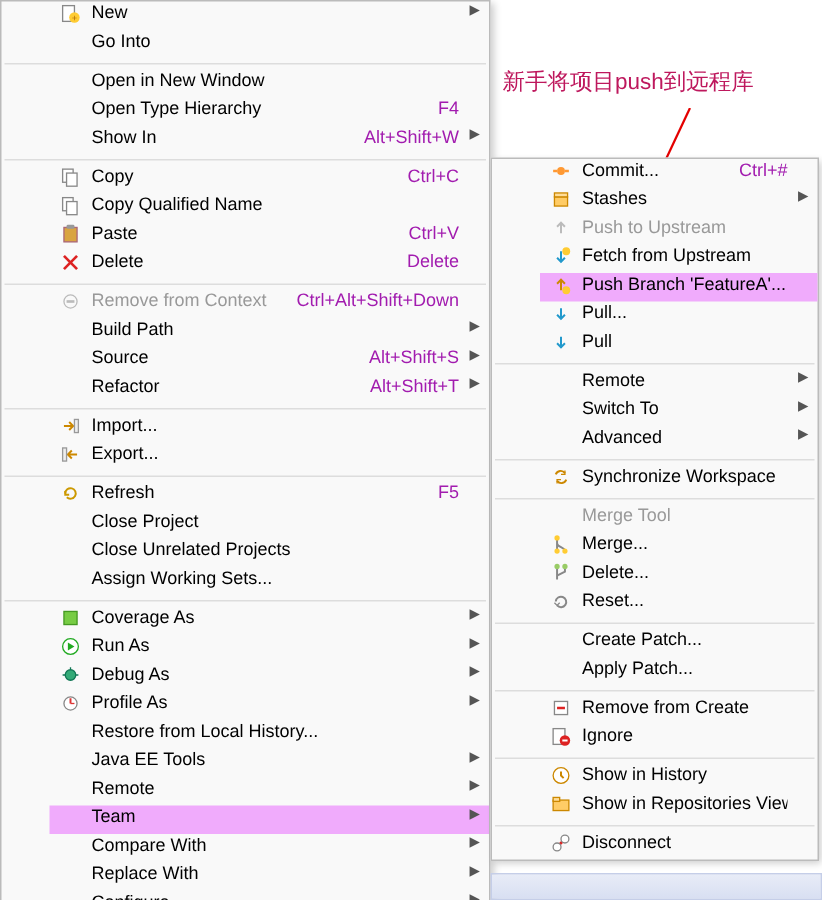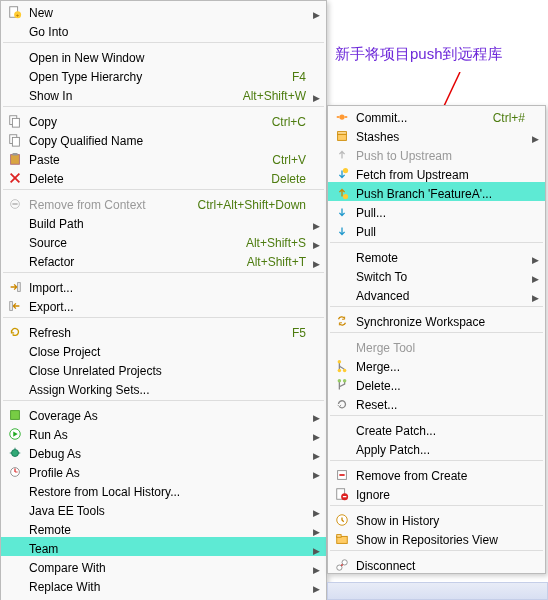--- a/index.html
+++ b/index.html
@@ -15,38 +15,39 @@
 .menu {
   position: absolute;
   background: #f9f9f9;
   border: 1px solid #bbb;
   box-shadow: 2px 2px 5px rgba(0,0,0,0.2);
 }
 .left-menu { left: 0; top: 0; width: 327px; }
 .right-menu { left: 327px; top: 105px; width: 219px; }
 .menu-item {
   display: flex;
-  align-items: flex-end;
+  align-items: flex-start;
   height: 19px;
   padding: 0 6px 0 4px;
   cursor: default;
+  margin-left: 32px;
 }
-.menu-item.highlighted { background: #5eead4; }
+.menu-item.highlighted { background: #f0abfc; }
 .menu-item.disabled { color: #999; }
 .icon-col { width: 20px; height: 16px; display: flex; align-items: center; justify-content: center; flex-shrink: 0; }
 .icon-col svg { width: 14px; height: 14px; }
 .label-col { flex: 1; padding-left: 4px; white-space: nowrap; overflow: hidden; }
-.shortcut-col { color: #4d7c0f; padding-left: 8px; white-space: nowrap; }
+.shortcut-col { color: #a21caf; padding-left: 8px; white-space: nowrap; }
 .arrow-col { width: 14px; text-align: right; color: #555; font-size: 9px; }
 .separator { height: 1px; background: #ddd; margin: 3px 2px; }
 .annotation {
   position: absolute;
   left: 335px;
   top: 45px;
-  color: #6d28d9;
+  color: #be185d;
   font-size: 15px;
   font-family: "Microsoft YaHei", sans-serif;
 }
 .arrow-line {
   position: absolute;
   left: 405px;
   top: 72px;
   pointer-events: none;
 }
 .footer {

